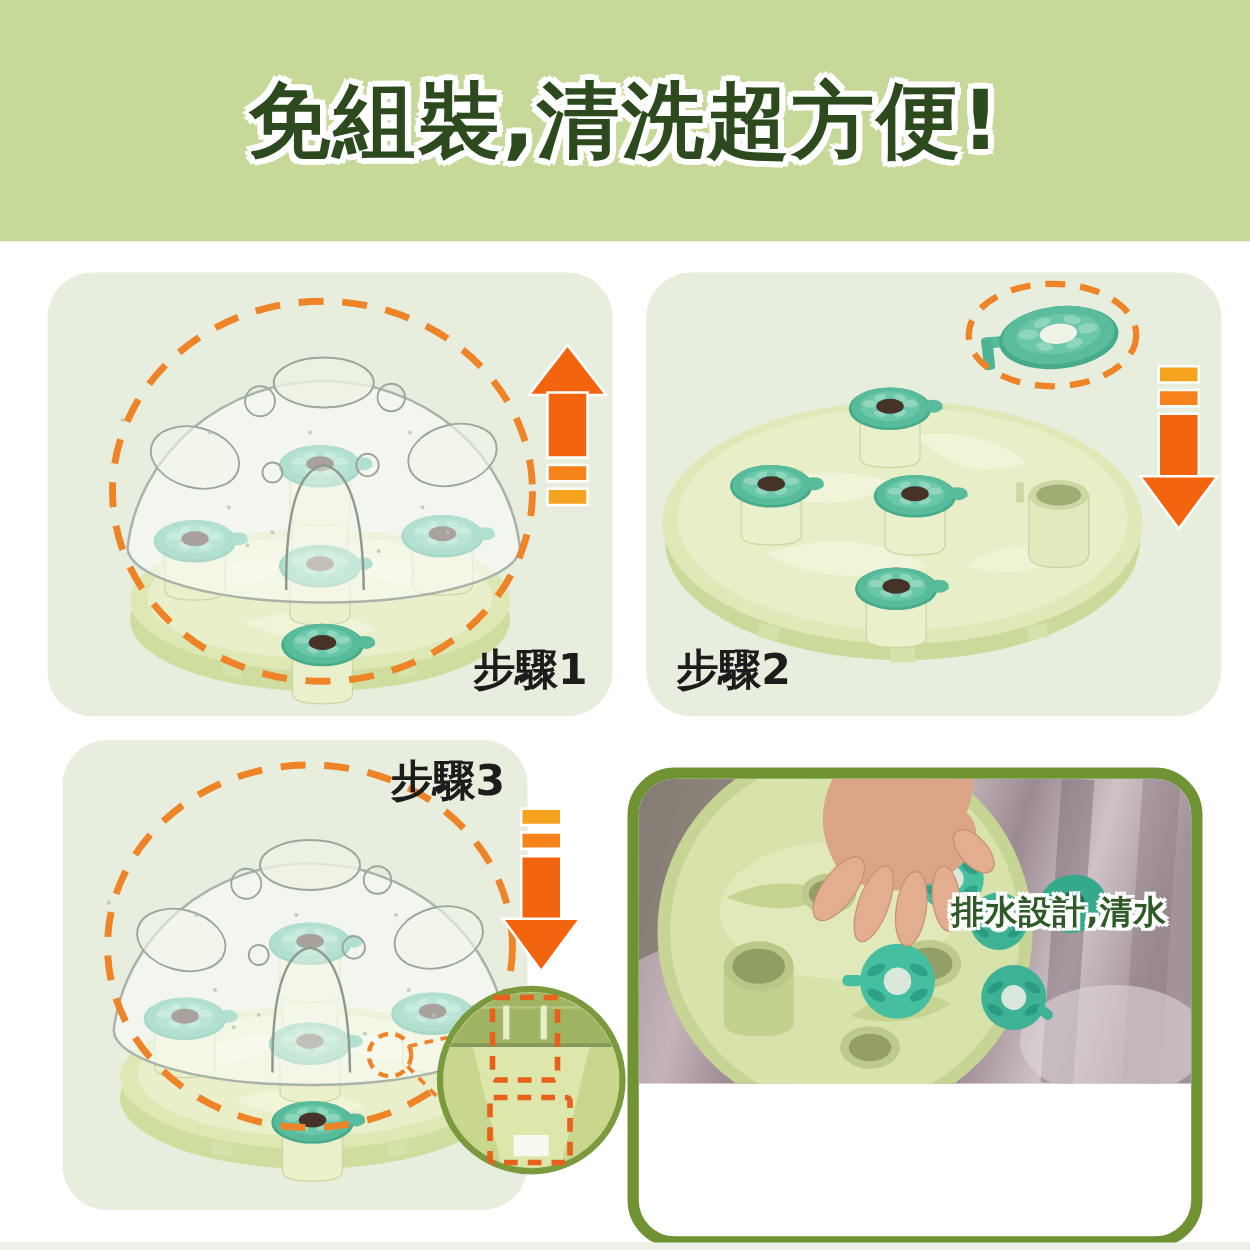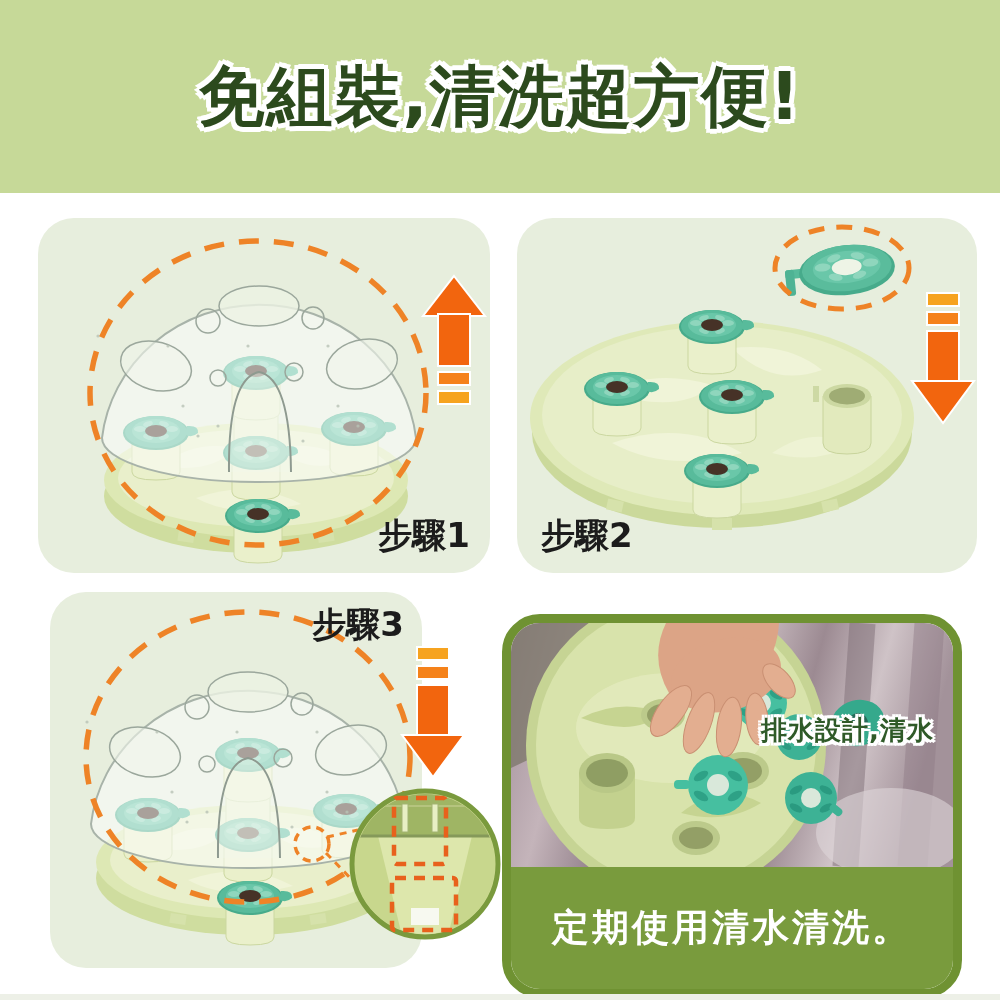--- a/index.html
+++ b/index.html
@@ -335,16 +335,15 @@
           <ellipse cx="218" cy="104" rx="12" ry="30" transform="rotate(8 218 104)"></ellipse>
           <ellipse cx="246" cy="96" rx="11" ry="26" transform="rotate(-6 246 96)"></ellipse>
           <ellipse cx="268" cy="58" rx="11" ry="21" transform="rotate(-42 268 58)"></ellipse>
         </g>
       </g>
     </svg>
     <div class="caption">
       <div>排水設計,清水</div>
     </div>
   </div>
-  <div class="banner">定期使用清水清洗。</div>
 </div>
 
 <div class="bottom-strip"></div>
 
 </body></html>

